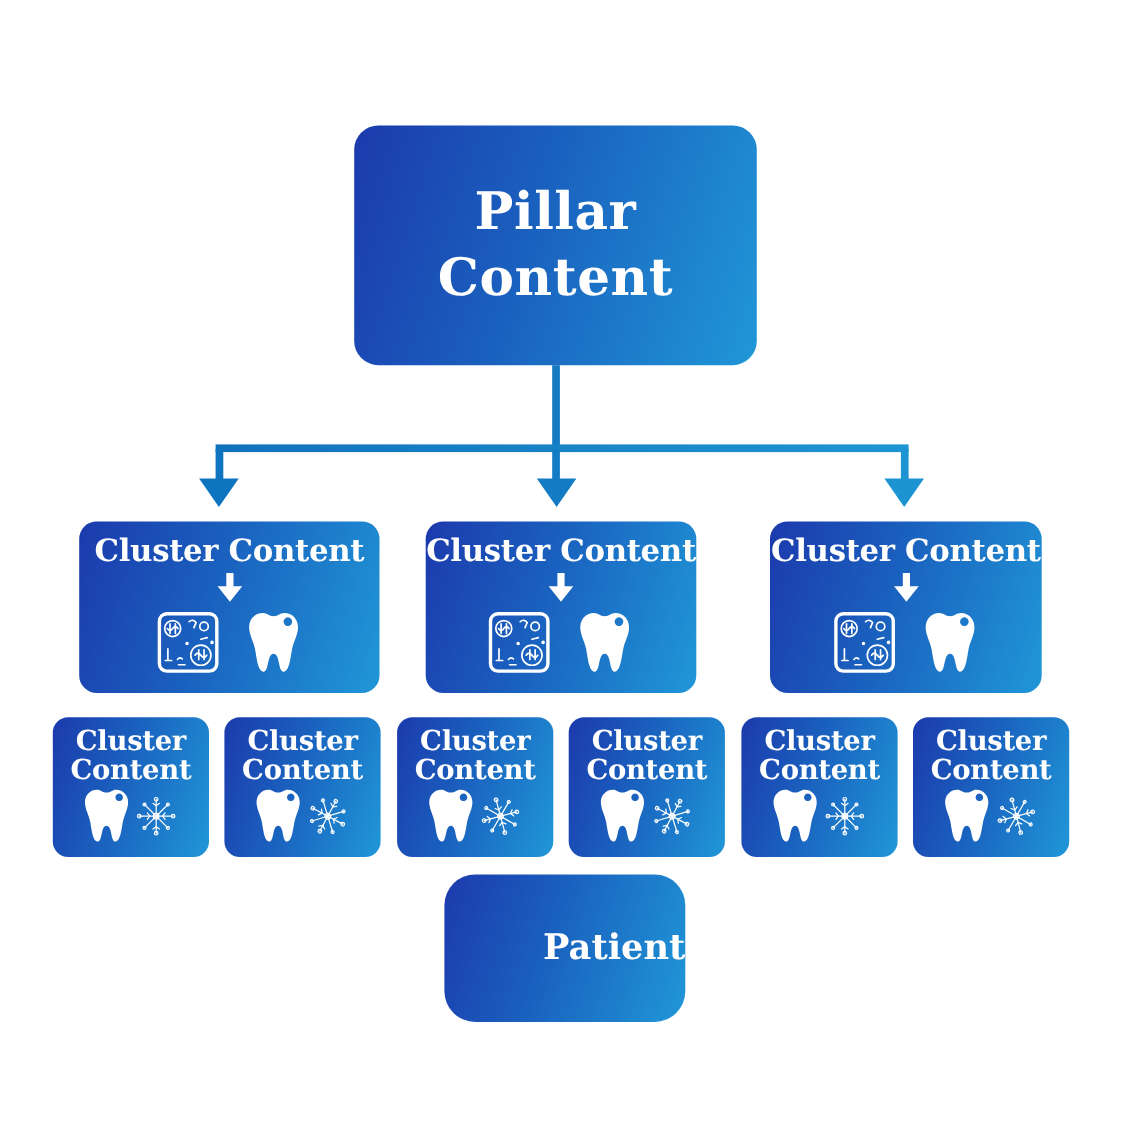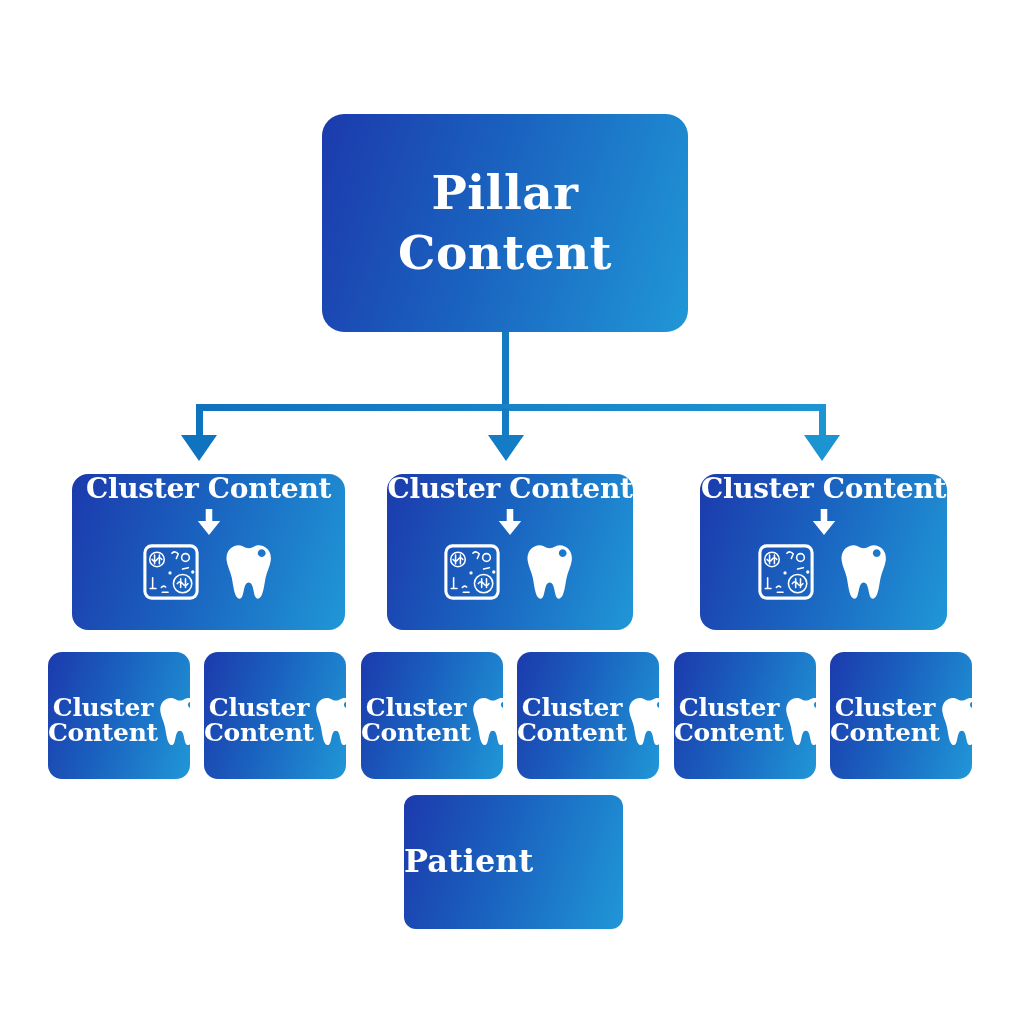--- a/index.html
+++ b/index.html
@@ -25,40 +25,41 @@
   .pillar-box{
     left:322px;top:110px;width:366px;height:218px;
     border-radius:22px;
     display:flex;align-items:center;justify-content:center;
   }
   .pillar-box .label{font-size:47px;line-height:1.28;letter-spacing:0.5px;}
 
   .cluster-box{
     top:470px;height:156px;border-radius:16px;
     display:flex;flex-direction:column;align-items:center;
+    padding-top:12px;
     text-align:right;
   }
   .cluster-box .label{font-size:28px;line-height:1.1;white-space:nowrap;letter-spacing:-0.3px;}
   .cb-a{left:72px;width:273px;}
   .cb-b{left:387px;width:246px;}
   .cb-c{left:700px;width:247px;}
 
   .icons-row{display:flex;align-items:center;justify-content:center;gap:24px;margin-top:4px;}
 
   .sub-box{
     top:648px;width:142px;height:127px;border-radius:14px;
-    display:flex;flex-direction:row;align-items:center;
+    display:flex;flex-direction:column;align-items:center;
     padding-top:9px;
   }
   .sub-box .label{font-size:25px;line-height:1.02;letter-spacing:-0.3px;}
   .sub-icons{display:flex;align-items:center;justify-content:center;gap:1px;margin-top:2px;}
 
   .conversion-box{
-    left:404px;top:791px;width:219px;height:134px;border-radius:12px;
-    display:flex;align-items:center;justify-content:flex-start;
+    left:404px;top:791px;width:219px;height:134px;border-radius:28px;
+    display:flex;align-items:center;justify-content:flex-end;
   }
   .conversion-box .label{font-size:32px;line-height:1.3;}
 
   
   .conn{position:absolute;background:#147ac2;}
   .conn-v{left:502px;top:328px;width:7px;height:76px;}
   .conn-h{left:196px;top:400px;width:630px;height:7px;
           background:linear-gradient(90deg,#1172bc,#1e95d3);}
   .stem-l{left:196px;top:404px;width:7px;height:29px;background:#0f74bf;}
   .stem-m{left:502px;top:404px;width:7px;height:29px;background:#147cc4;}

